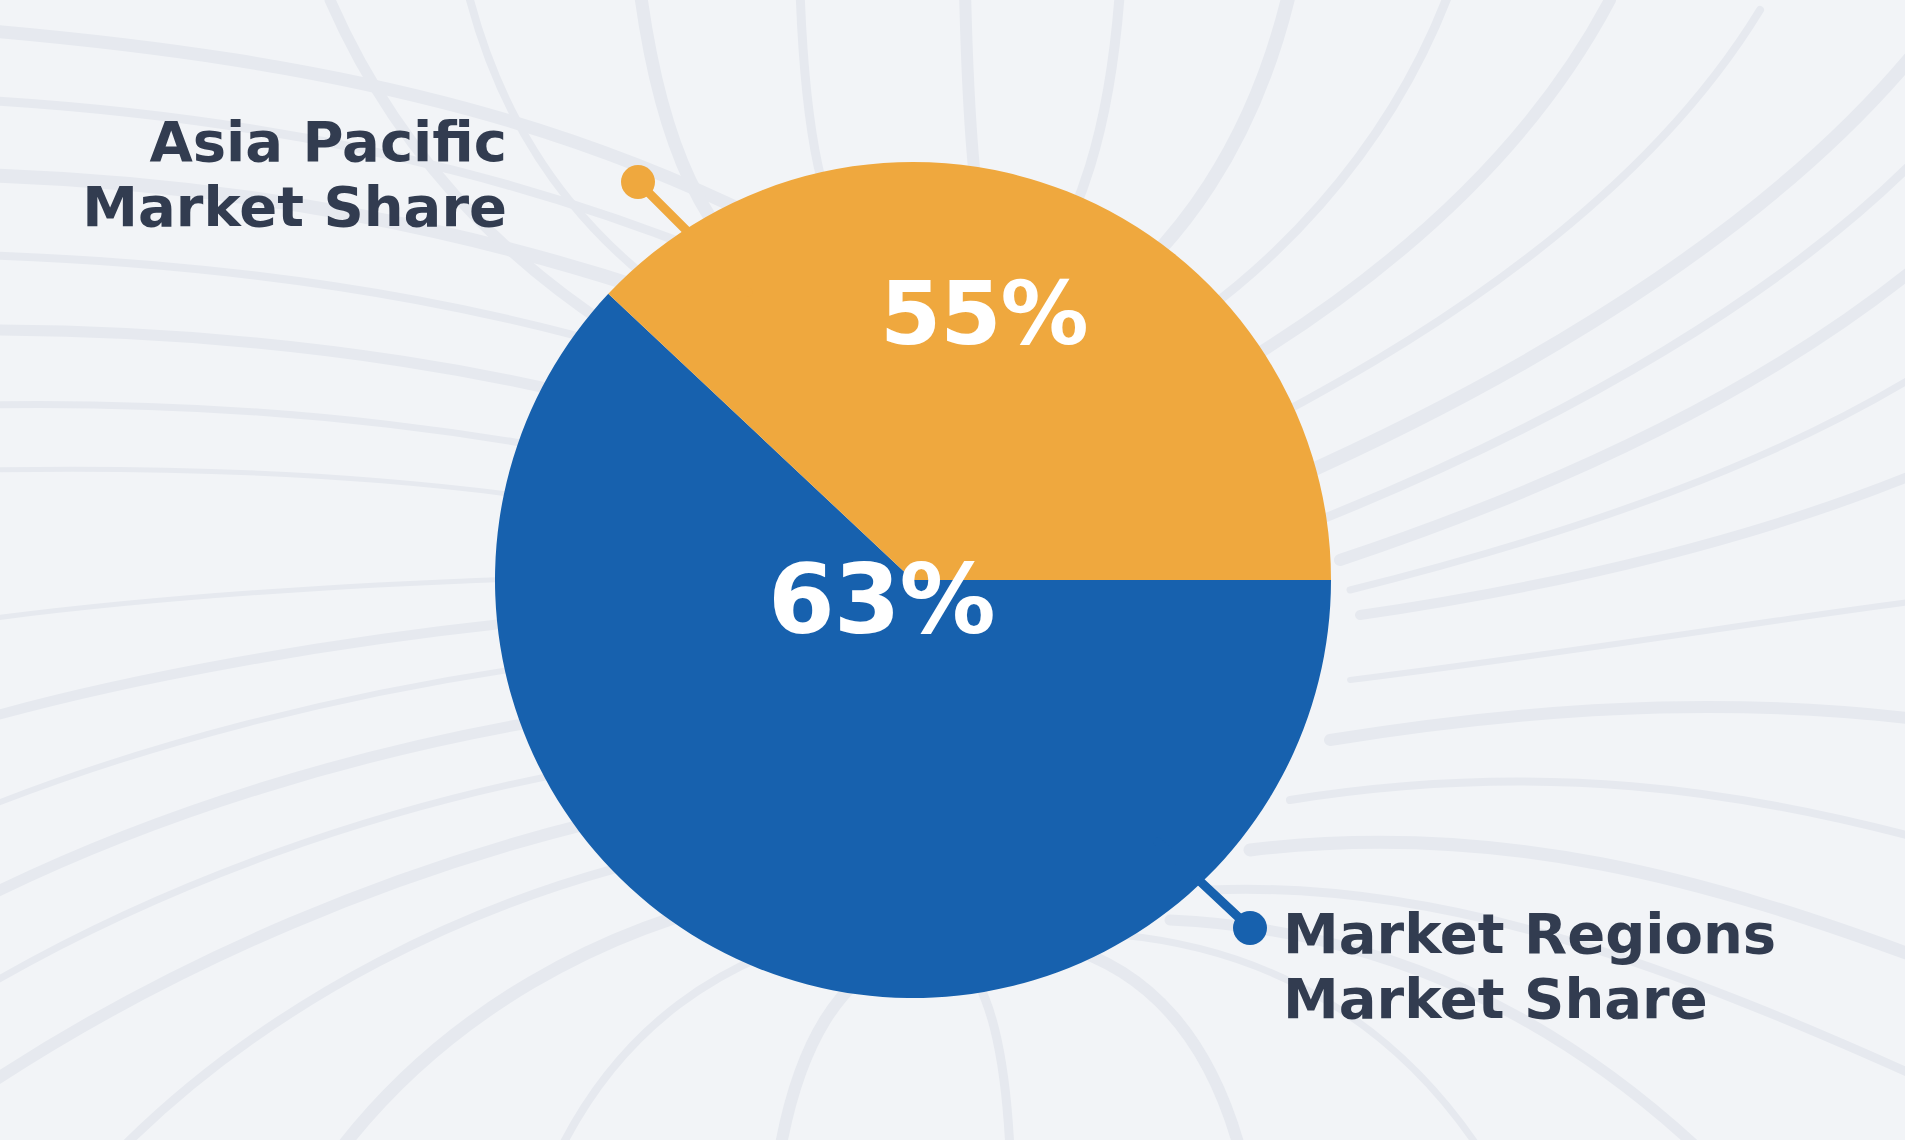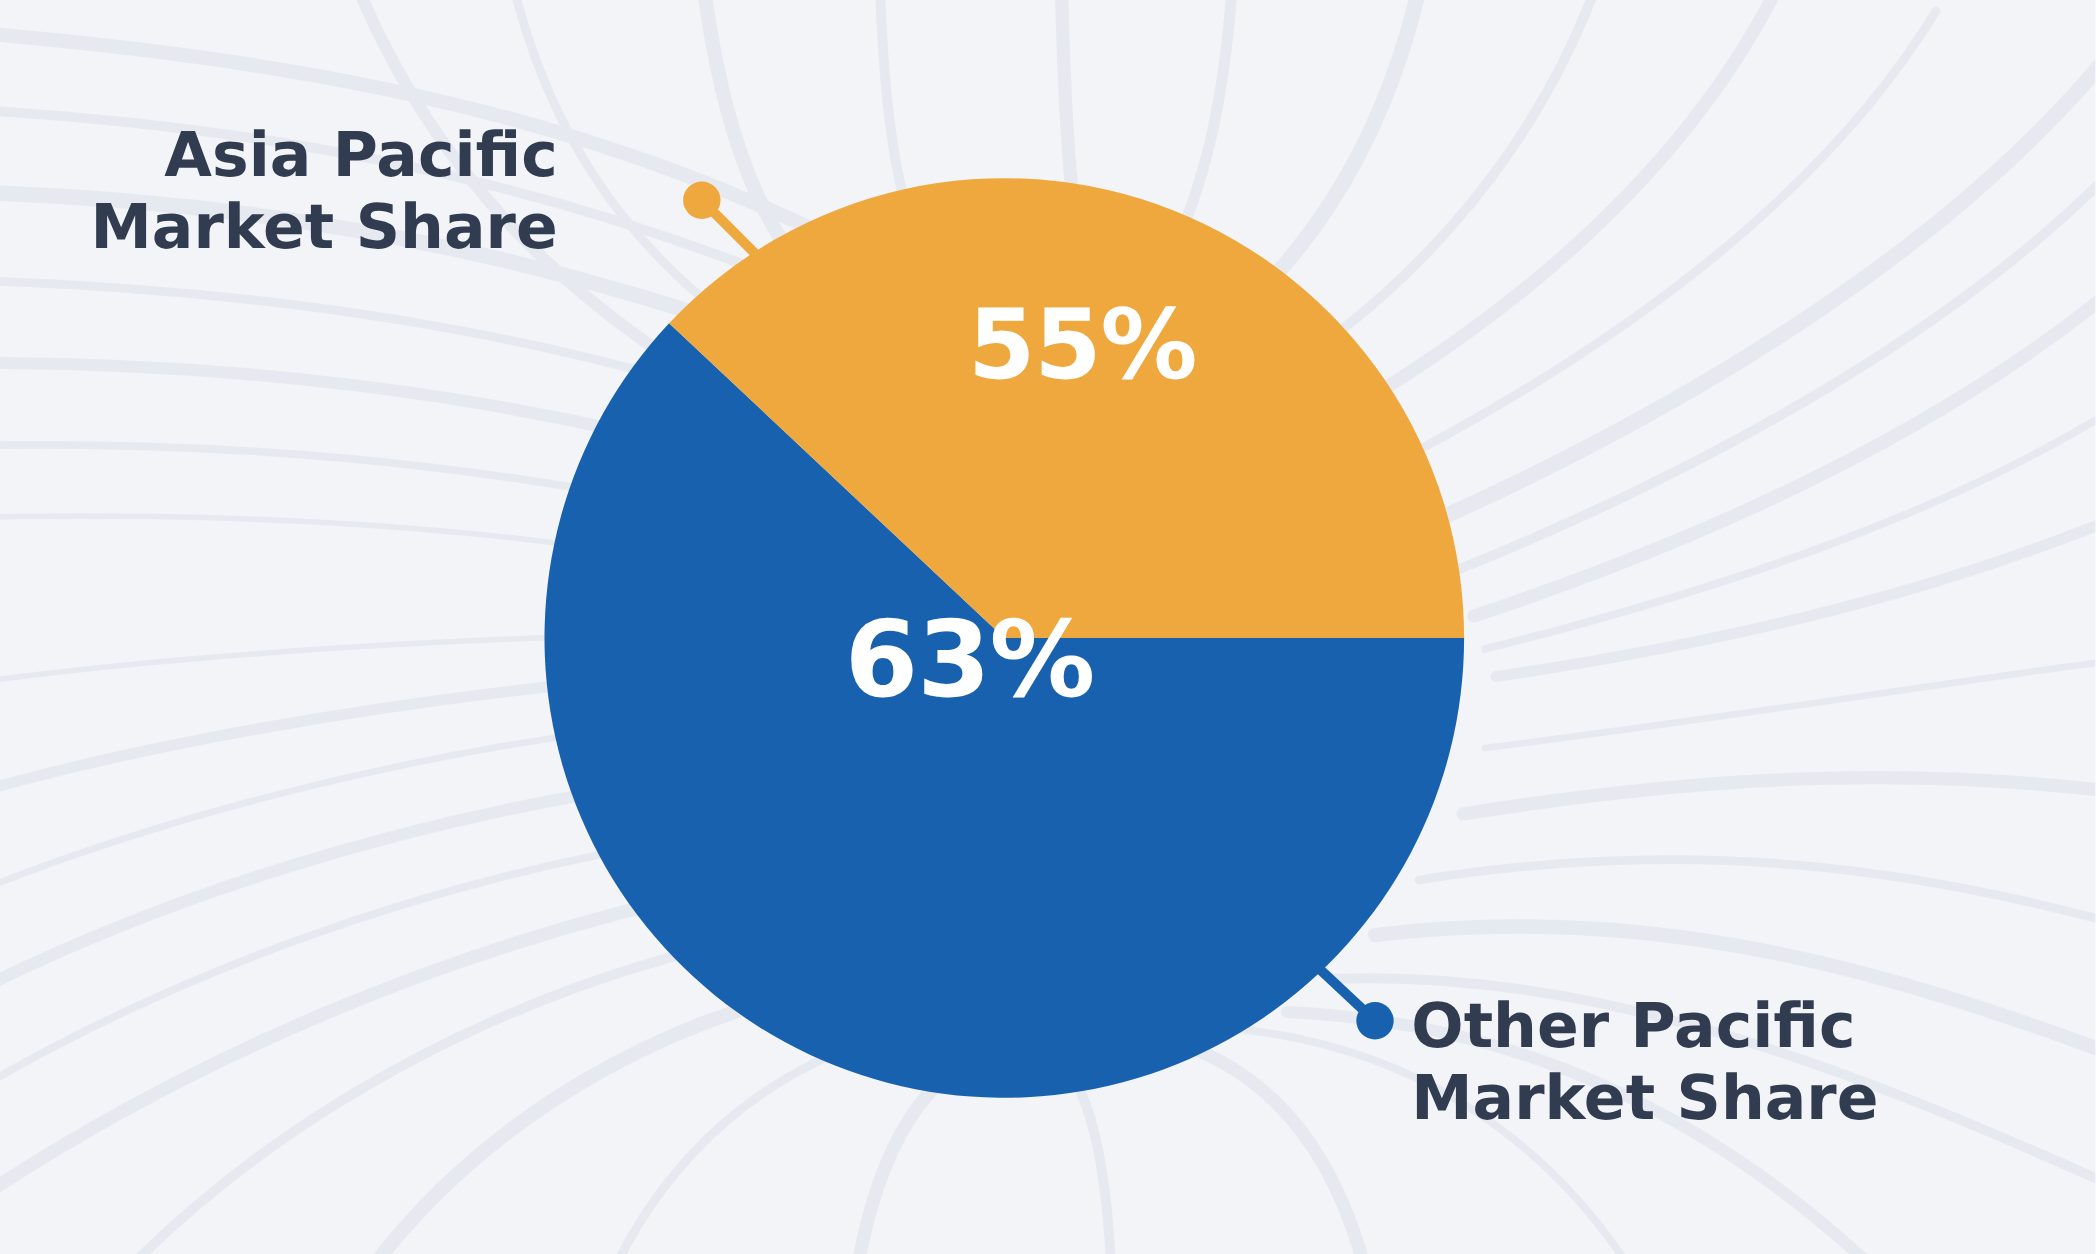--- a/index.html
+++ b/index.html
@@ -133,17 +133,17 @@
   <div class="slice-value" id="value-asia" style="color: rgb(255, 255, 255);">55%</div>
 
   <div class="slice-value" id="value-other" style="color: rgb(255, 255, 255);">63%</div>
 
   <div class="callout-label" id="label-asia" style="color: rgb(50, 60, 80);">
     <span class="label-line">Asia Pacific</span>
     <span class="label-line">Market Share</span>
   </div>
 
   <div class="callout-label" id="label-other" style="color: rgb(50, 60, 80);">
-    <span class="label-line">Other Pacific</span>
+    <span class="label-line">Market Regions</span>
     <span class="label-line">Market Share</span>
   </div>
 
 </div>
 
 </body></html>

